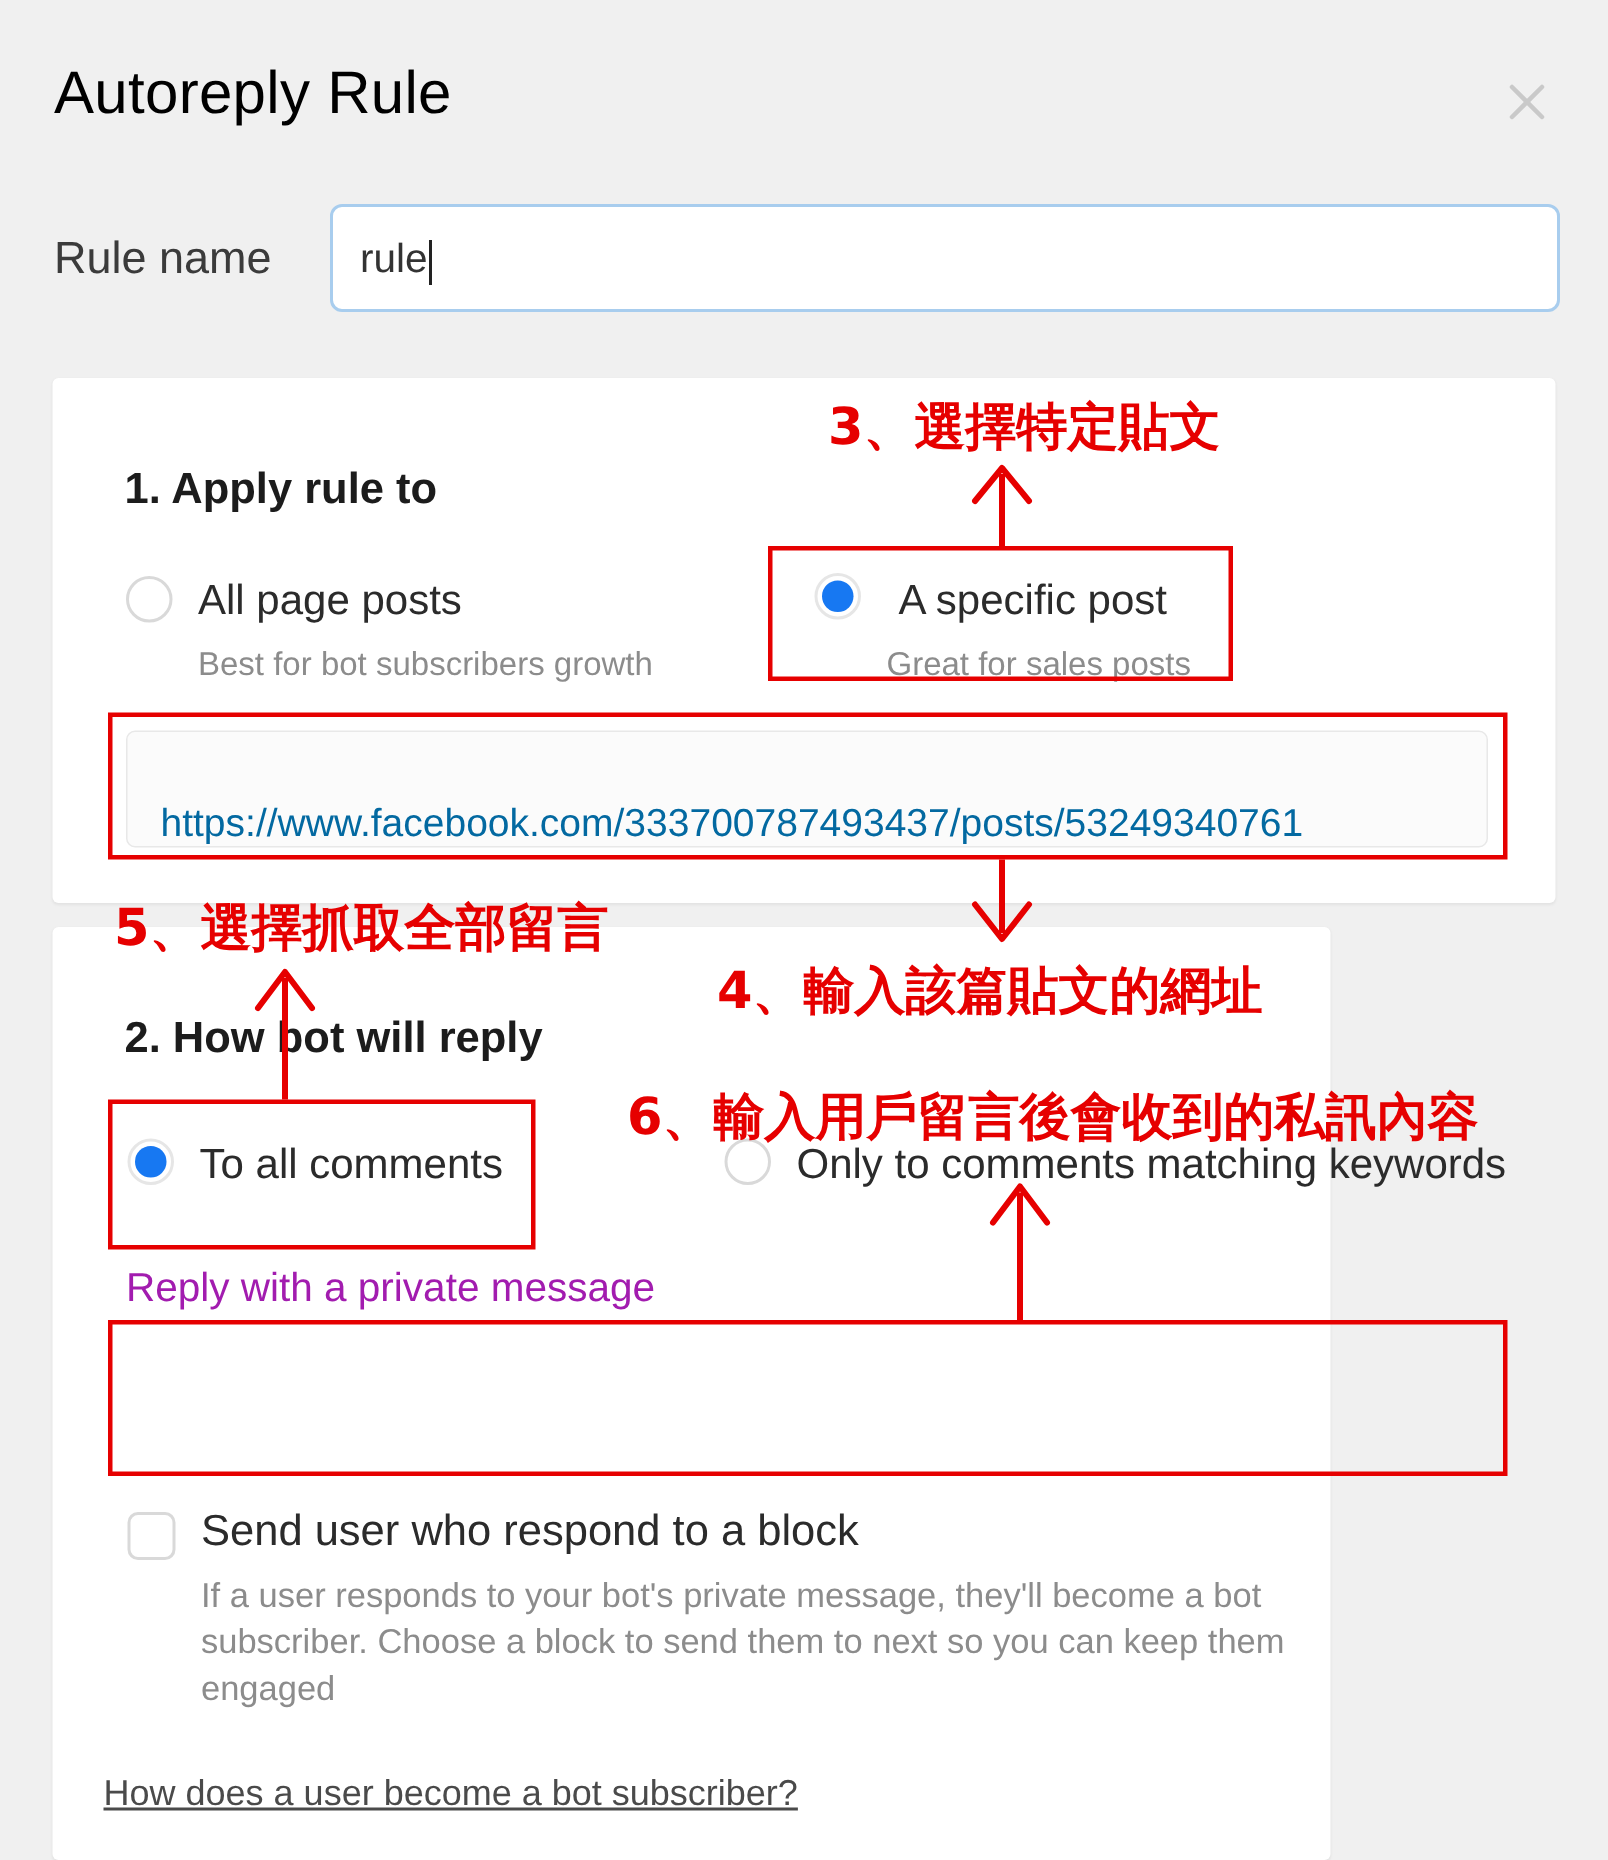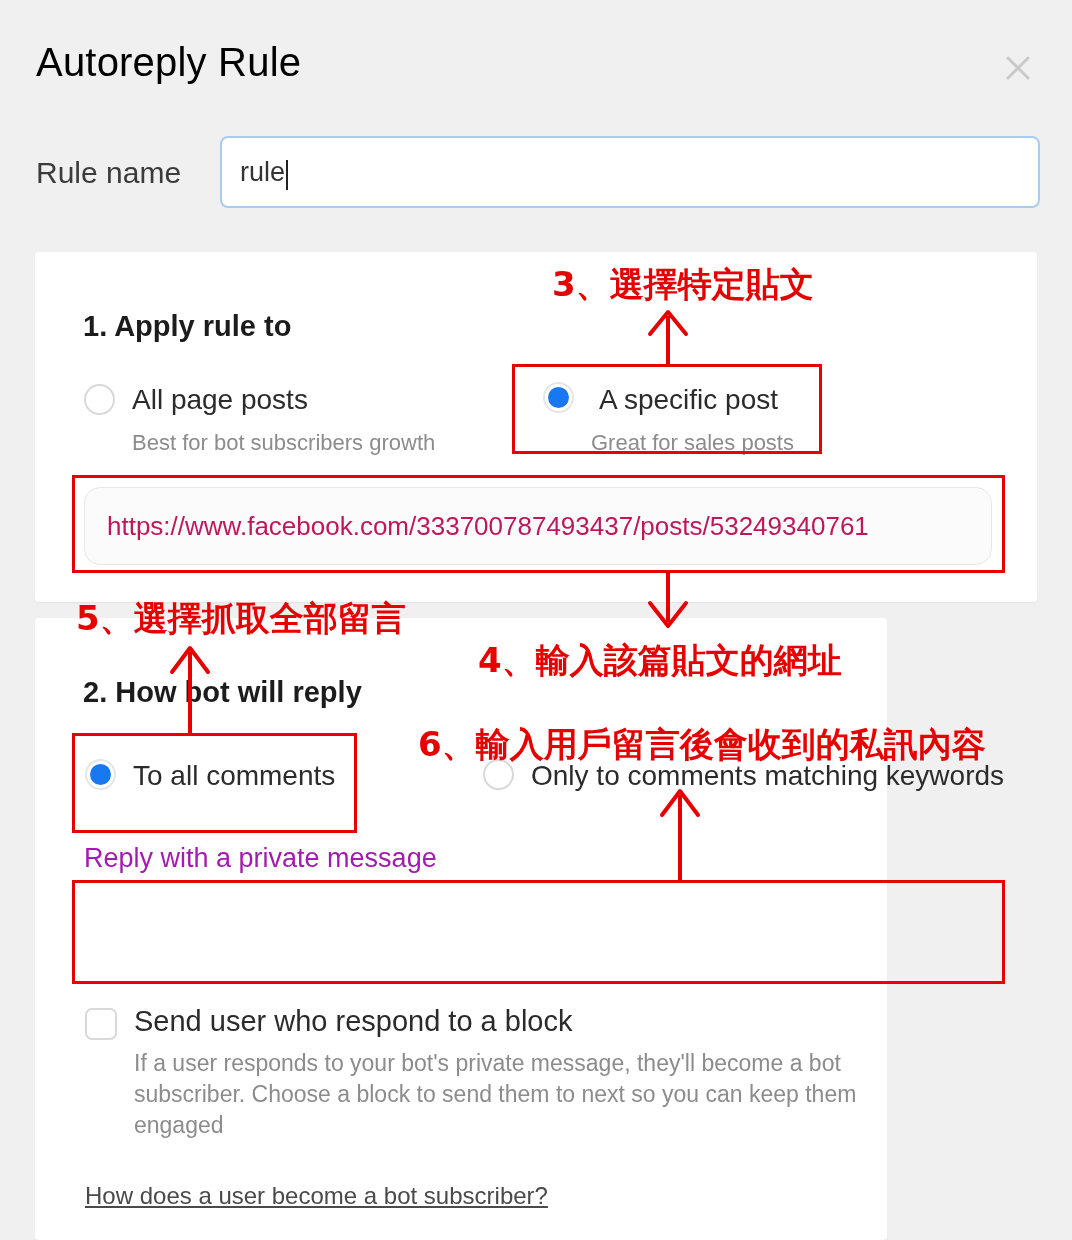--- a/index.html
+++ b/index.html
@@ -138,27 +138,27 @@
     font-size: 22px;
     color: #8c8c8c;
     white-space: nowrap;
   }
 
   
   .text-field {
     position: absolute;
     background: #fbfbfb;
     border: 1px solid #e8e8e8;
-    border-radius: 16px;
+    border-radius: 6px;
     box-sizing: border-box;
     display: flex;
-    align-items: center;
+    align-items: flex-end;
     padding: 0 22px;
     font-size: 26px;
-    color: #be185d;
+    color: #0369a1;
     overflow: hidden;
     white-space: nowrap;
   }
   #url-field { left: 84px; top: 487px; width: 908px; height: 78px; }
   #msg-field {
     left: 84px; top: 885px; width: 908px; height: 88px;
     font-size: 28px;
     font-family: "DejaVu Sans", "Liberation Sans", sans-serif;
   }
   .envelope {
@@ -301,21 +301,21 @@
     <div class="radio-outer off" style="left:448px; top:141px;"></div>
     <div class="radio-label" style="left:496px; top:142px;">Only to comments matching keywords</div>
 
     <div class="plain-label" style="left:49px; top:225px;">Reply with a private message</div>
 
 
     <div class="checkbox-box" style="left:50px; top:390px;"></div>
     <div class="checkbox-label" style="left:99px; top:387px;">Send user who respond to a block</div>
     <div class="checkbox-desc" style="left:99px; top:430px; width:760px;">If a user responds to your bot's private message, they'll become a bot subscriber. Choose a block to send them to next so you can keep them engaged</div>
 
-    <div class="help-link" style="left:50px; top:564px;">How does a user become a bot subscriber?</div>
+    <div class="help-link" style="left:34px; top:564px;">How does a user become a bot subscriber?</div>
   </div>
 
   <div class="anno-layer">
 
     <div class="anno-box" style="left:512px; top:364px; width:310px; height:90px;"></div>
     <div class="anno-box" style="left:72px; top:475px; width:933px; height:98px;"></div>
     <div class="anno-box" style="left:72px; top:733px; width:285px; height:100px;"></div>
     <div class="anno-box" style="left:72px; top:880px; width:933px; height:104px;"></div>
 
     <svg class="anno-svg" viewBox="0 0 1072 1240">

